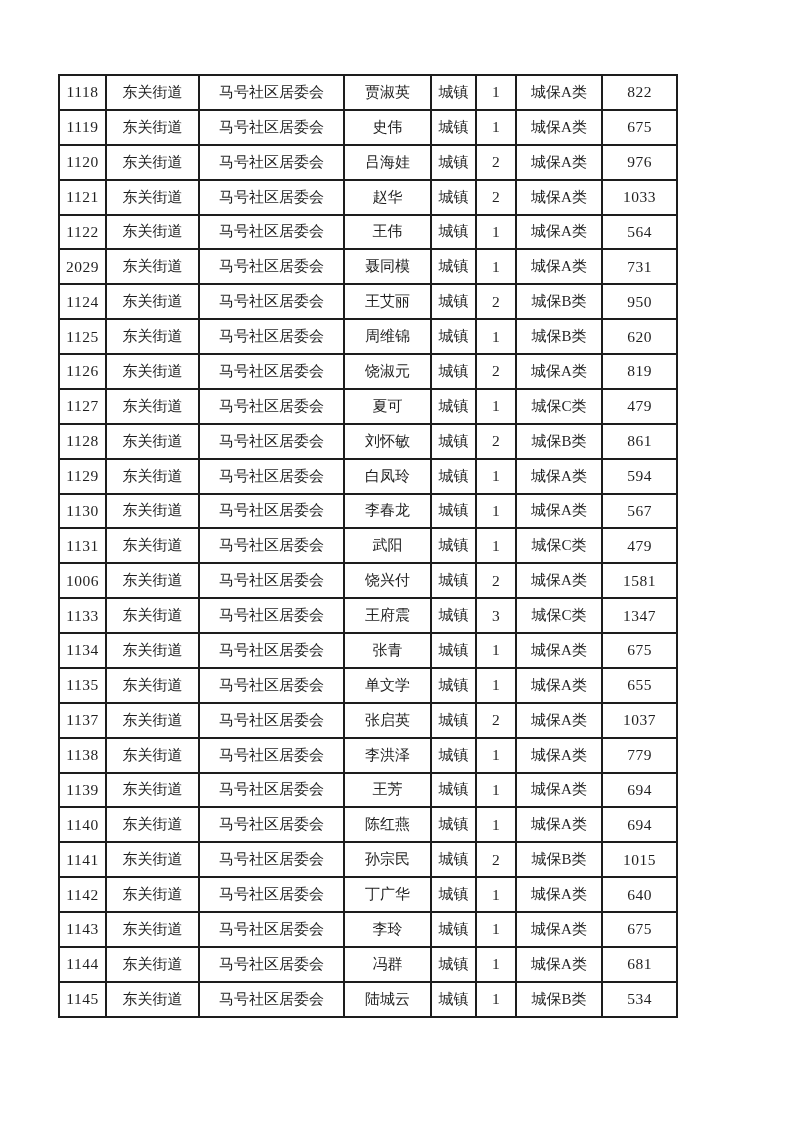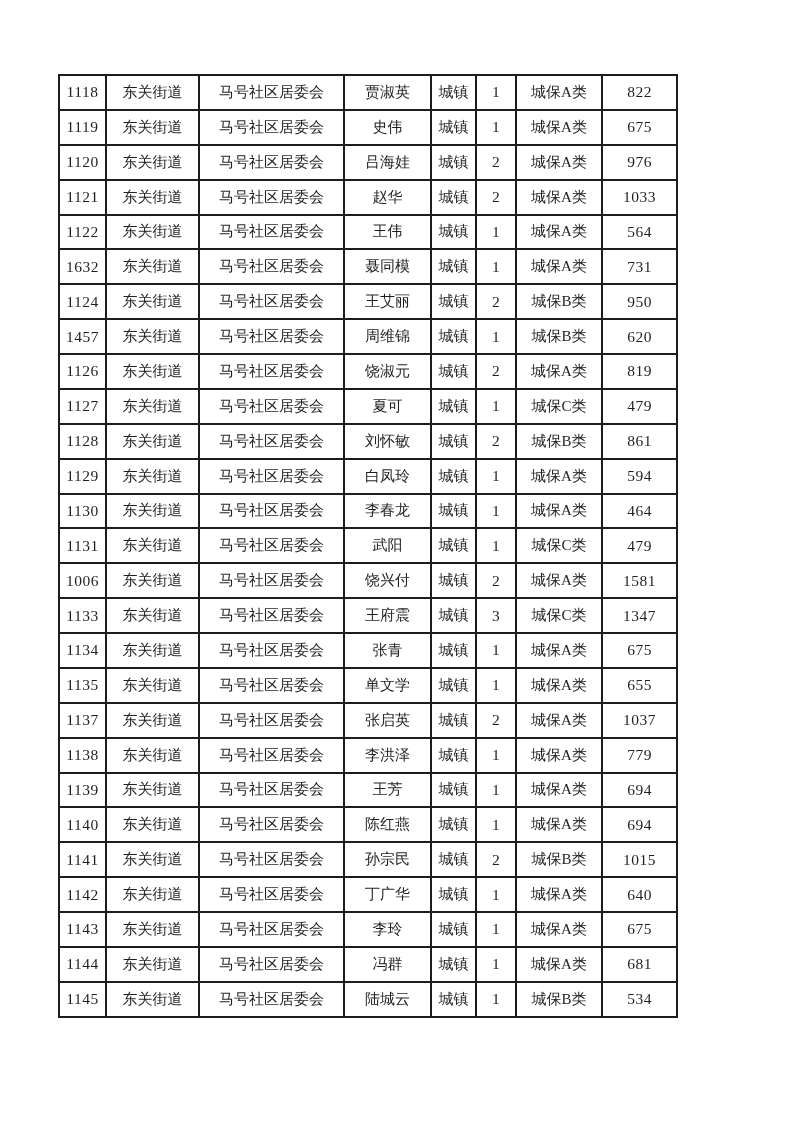--- a/index.html
+++ b/index.html
@@ -109,41 +109,41 @@
           <td class="cell-seq">1122</td>
           <td class="cell-street">东关街道</td>
           <td class="cell-community">马号社区居委会</td>
           <td class="cell-name">王伟</td>
           <td class="cell-residence">城镇</td>
           <td class="cell-count">1</td>
           <td class="cell-category">城保A类</td>
           <td class="cell-amount">564</td>
         </tr>
         <tr>
-          <td class="cell-seq">1632</td>
+          <td class="cell-seq">2029</td>
           <td class="cell-street">东关街道</td>
           <td class="cell-community">马号社区居委会</td>
           <td class="cell-name">聂同模</td>
           <td class="cell-residence">城镇</td>
           <td class="cell-count">1</td>
           <td class="cell-category">城保A类</td>
           <td class="cell-amount">731</td>
         </tr>
         <tr>
           <td class="cell-seq">1124</td>
           <td class="cell-street">东关街道</td>
           <td class="cell-community">马号社区居委会</td>
           <td class="cell-name">王艾丽</td>
           <td class="cell-residence">城镇</td>
           <td class="cell-count">2</td>
           <td class="cell-category">城保B类</td>
           <td class="cell-amount">950</td>
         </tr>
         <tr>
-          <td class="cell-seq">1457</td>
+          <td class="cell-seq">1125</td>
           <td class="cell-street">东关街道</td>
           <td class="cell-community">马号社区居委会</td>
           <td class="cell-name">周维锦</td>
           <td class="cell-residence">城镇</td>
           <td class="cell-count">1</td>
           <td class="cell-category">城保B类</td>
           <td class="cell-amount">620</td>
         </tr>
         <tr>
           <td class="cell-seq">1126</td>
@@ -186,21 +186,21 @@
           <td class="cell-amount">594</td>
         </tr>
         <tr>
           <td class="cell-seq">1130</td>
           <td class="cell-street">东关街道</td>
           <td class="cell-community">马号社区居委会</td>
           <td class="cell-name">李春龙</td>
           <td class="cell-residence">城镇</td>
           <td class="cell-count">1</td>
           <td class="cell-category">城保A类</td>
-          <td class="cell-amount">464</td>
+          <td class="cell-amount">567</td>
         </tr>
         <tr>
           <td class="cell-seq">1131</td>
           <td class="cell-street">东关街道</td>
           <td class="cell-community">马号社区居委会</td>
           <td class="cell-name">武阳</td>
           <td class="cell-residence">城镇</td>
           <td class="cell-count">1</td>
           <td class="cell-category">城保C类</td>
           <td class="cell-amount">479</td>

